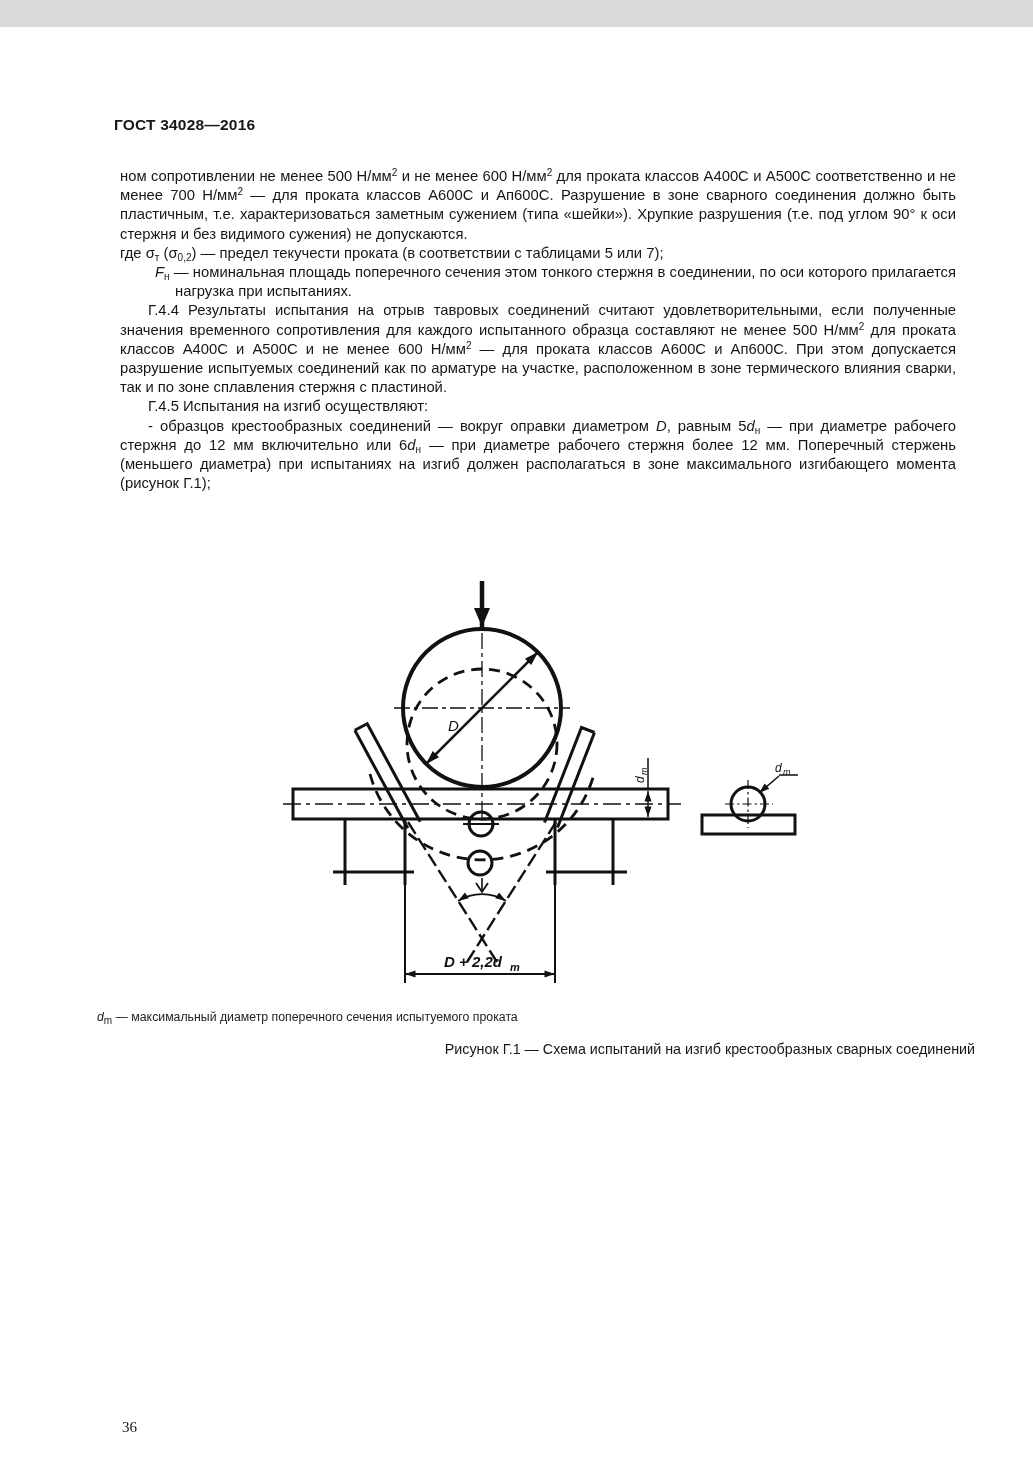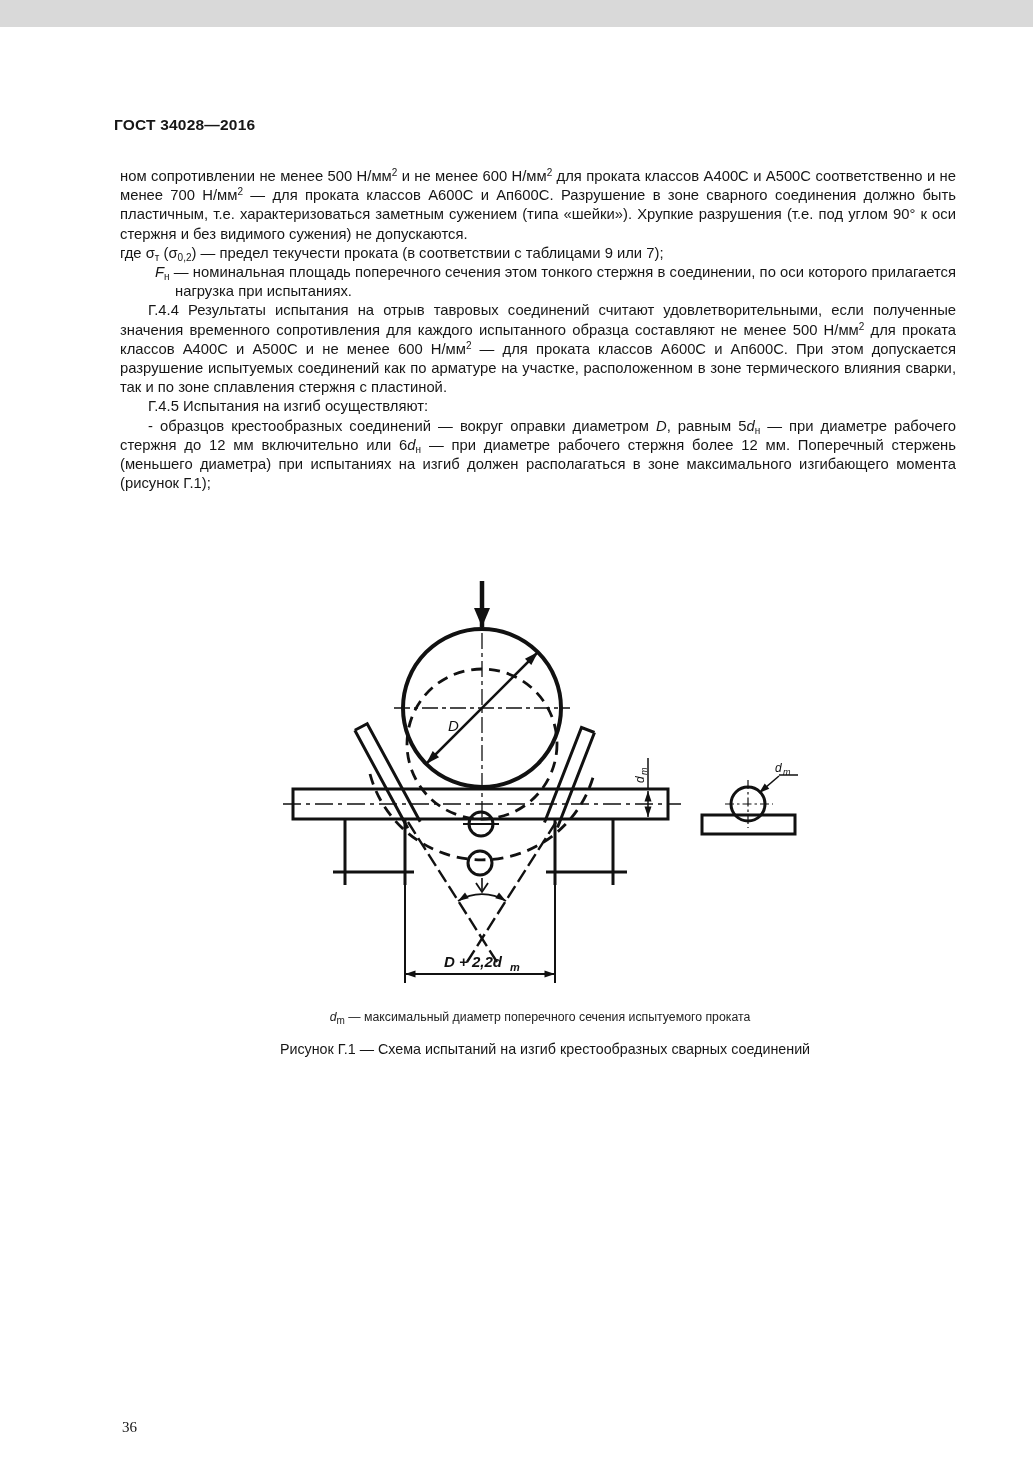--- a/index.html
+++ b/index.html
@@ -9,36 +9,36 @@
   .textblock{position:absolute;left:120px;top:140px;width:836px;font-size:14.8px;line-height:19.2px;text-align:justify;}
   .textblock p{margin:0;}
   .ind{text-indent:28px;}
   .hang{padding-left:55px;text-indent:-20px;}
   sub,sup{font-size:10px;line-height:0;}
   sub{vertical-align:-3px;}
   sup{vertical-align:5px;}
   em{font-style:italic;}
   .fig{position:absolute;left:270px;top:540px;width:540px;height:430px;}
   .fig svg{display:block;}
-  .cap1{position:absolute;left:110px;top:983px;width:860px;text-align:center;font-size:12.3px;color:#222;}
-  .cap2{position:absolute;left:115px;top:1014px;width:860px;text-align:center;font-size:14.3px;}
+  .cap1{position:absolute;left:97px;top:983px;width:860px;text-align:left;font-size:12.3px;color:#222;}
+  .cap2{position:absolute;left:115px;top:1014px;width:860px;text-align:right;font-size:14.3px;}
   .pagenum{position:absolute;left:122px;top:1392px;font-size:15px;font-family:Liberation Serif, serif;}
   svg .ln{stroke:#111;fill:none;}
   svg text{fill:#111;font-family:"Liberation Sans",sans-serif;}
 </style>
 </head>
 <body>
 
 <div class="page">
 
   <div class="doc-header">ГОСТ 34028—2016</div>
 
   <div class="textblock">
     <p><span>ном сопротивлении не менее 500 Н/мм</span><sup>2</sup><span> и не менее 600 Н/мм</span><sup>2</sup><span> для проката классов А400С и А500С соответственно и не менее 700 Н/мм</span><sup>2</sup><span> — для проката классов А600С и Ап600С. Разрушение в зоне сварного соединения должно быть пластичным, т.е. характеризоваться заметным сужением (типа «шейки»). Хрупкие разрушения (т.е. под углом 90° к оси стержня и без видимого сужения) не допускаются.</span></p>
-    <p><span>где σ</span><sub>т</sub><span> (σ</span><sub>0,2</sub><span>) — предел текучести проката (в соответствии с таблицами 9 или 7);</span></p>
+    <p><span>где σ</span><sub>т</sub><span> (σ</span><sub>0,2</sub><span>) — предел текучести проката (в соответствии с таблицами 5 или 7);</span></p>
     <p class="hang"><em>F</em><sub>н</sub><span> — номинальная площадь поперечного сечения этом тонкого стержня в соединении, по оси которого прилагается нагрузка при испытаниях.</span></p>
     <p class="ind"><span>Г.4.4 Результаты испытания на отрыв тавровых соединений считают удовлетворительными, если полученные значения временного сопротивления для каждого испытанного образца составляют не менее 500 Н/мм</span><sup>2</sup><span> для проката классов А400С и А500С и не менее 600 Н/мм</span><sup>2</sup><span> — для проката классов А600С и Ап600С. При этом допускается разрушение испытуемых соединений как по арматуре на участке, расположенном в зоне термического влияния сварки, так и по зоне сплавления стержня с пластиной.</span></p>
     <p class="ind"><span>Г.4.5 Испытания на изгиб осуществляют:</span></p>
     <p class="ind"><span>- образцов крестообразных соединений — вокруг оправки диаметром </span><em>D</em><span>, равным 5</span><em>d</em><sub>н</sub><span> — при диаметре рабочего стержня до 12 мм включительно или 6</span><em>d</em><sub>н</sub><span> — при диаметре рабочего стержня более 12 мм. Поперечный стержень (меньшего диаметра) при испытаниях на изгиб должен располагаться в зоне максимального изгибающего момента (рисунок Г.1);</span></p>
   </div>
 
   <div class="fig">
     <svg width="540" height="430" viewBox="270 540 540 430">
       <defs>
         <marker id="mBig" markerUnits="userSpaceOnUse" markerWidth="22" markerHeight="18" refX="20" refY="9" orient="auto-start-reverse">

